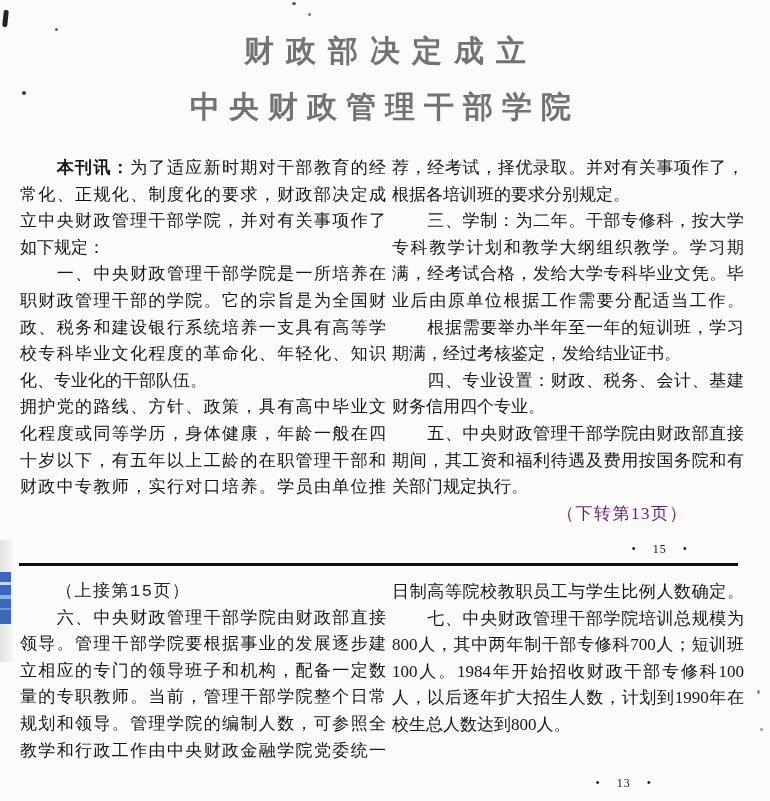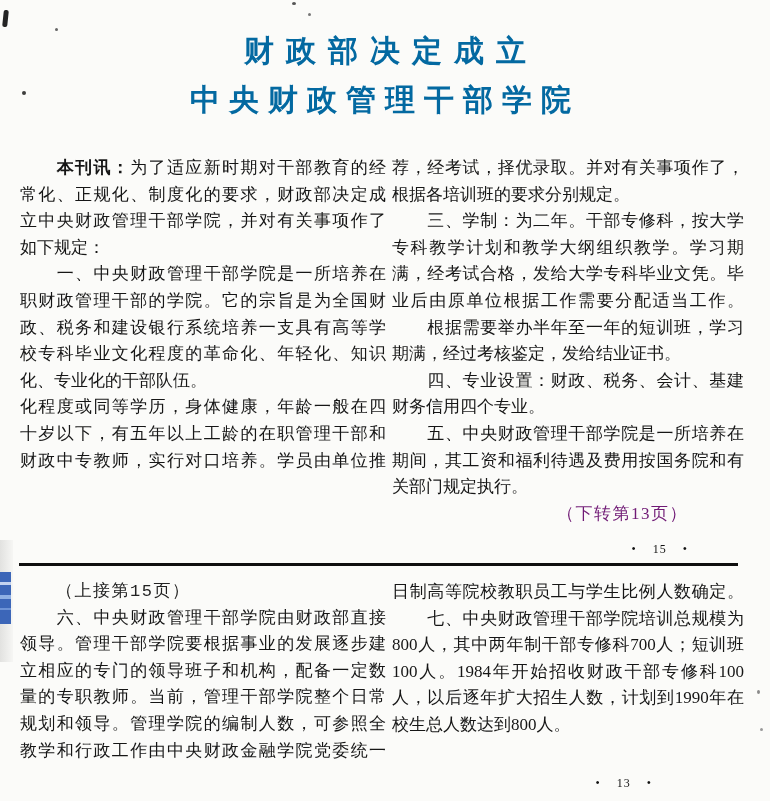--- a/index.html
+++ b/index.html
@@ -5,23 +5,23 @@
   html,body{margin:0;padding:0;}
   body{
     width:770px;height:801px;position:relative;overflow:hidden;
     background:#fbfbf9;color:#1a1a1a;
     font-family:"Liberation Serif", serif;
   }
   .page{position:absolute;inset:0;}
 
   
   .title{position:absolute;top:36px;left:0;width:770px;text-align:center;
-    font-family:"Liberation Sans", sans-serif;font-weight:700;color:#0369a1;}
+    font-family:"Liberation Sans", sans-serif;font-weight:700;color:#737373;}
   .title .t1{display:block;font-size:30px;line-height:30px;letter-spacing:12px;padding-left:12px;}
-  .title .t2{display:block;font-size:30px;line-height:30px;letter-spacing:9px;margin-top:19px;}
+  .title .t2{display:block;font-size:30px;line-height:30px;letter-spacing:9px;margin-top:26px;}
 
   
   .col{position:absolute;font-size:17px;line-height:26.6px;color:#161616;}
   #top-left{left:20px;top:155px;width:366px;}
   #top-right{left:392px;top:155px;width:352px;}
   #bottom-left{left:20px;top:579px;width:366px;font-family:Liberation Mono, monospace;}
   #bottom-right{left:392px;top:579px;width:352px;}
 
   .line{text-align:justify;}
   .line.just{text-align-last:justify;}
@@ -71,39 +71,40 @@
     </div>
     <div>
         <div class="line just">常化、正规化、制度化的要求，财政部决定成</div>
         <div class="line just">立中央财政管理干部学院，并对有关事项作了</div>
         <div class="line">如下规定：</div>
         <div class="line just">　　一、中央财政管理干部学院是一所培养在</div>
         <div class="line just">职财政管理干部的学院。它的宗旨是为全国财</div>
         <div class="line just">政、税务和建设银行系统培养一支具有高等学</div>
         <div class="line just">校专科毕业文化程度的革命化、年轻化、知识</div>
         <div class="line">化、专业化的干部队伍。</div>
+        <div class="line just">拥护党的路线、方针、政策，具有高中毕业文</div>
         <div class="line just">化程度或同等学历，身体健康，年龄一般在四</div>
         <div class="line just">十岁以下，有五年以上工龄的在职管理干部和</div>
         <div class="line just">财政中专教师，实行对口培养。学员由单位推</div>
       </div>
   </div>
 
   <div class="col" id="top-right">
     <div>
         <div class="line just">荐，经考试，择优录取。并对有关事项作了，</div>
         <div class="line">根据各培训班的要求分别规定。</div>
         <div class="line just">　　三、学制：为二年。干部专修科，按大学</div>
         <div class="line just">专科教学计划和教学大纲组织教学。学习期</div>
         <div class="line just">满，经考试合格，发给大学专科毕业文凭。毕</div>
         <div class="line just">业后由原单位根据工作需要分配适当工作。</div>
         <div class="line just">　　根据需要举办半年至一年的短训班，学习</div>
         <div class="line">期满，经过考核鉴定，发给结业证书。</div>
         <div class="line just">　　四、专业设置：财政、税务、会计、基建</div>
         <div class="line">财务信用四个专业。</div>
-        <div class="line just">　　五、中央财政管理干部学院是一所培养在</div>
+        <div class="line just">　　五、中央财政管理干部学院由财政部直接</div>
         <div class="line just">期间，其工资和福利待遇及费用按国务院和有</div>
         <div class="line">关部门规定执行。</div>
       </div>
     <div class="line note">（下转第13页）</div>
     <div class="line pagenum">• 15 •</div>
   </div>
 
   <div class="divider" style="background: rgb(15, 15, 15);"></div>
 
   <div class="col" id="bottom-left">

